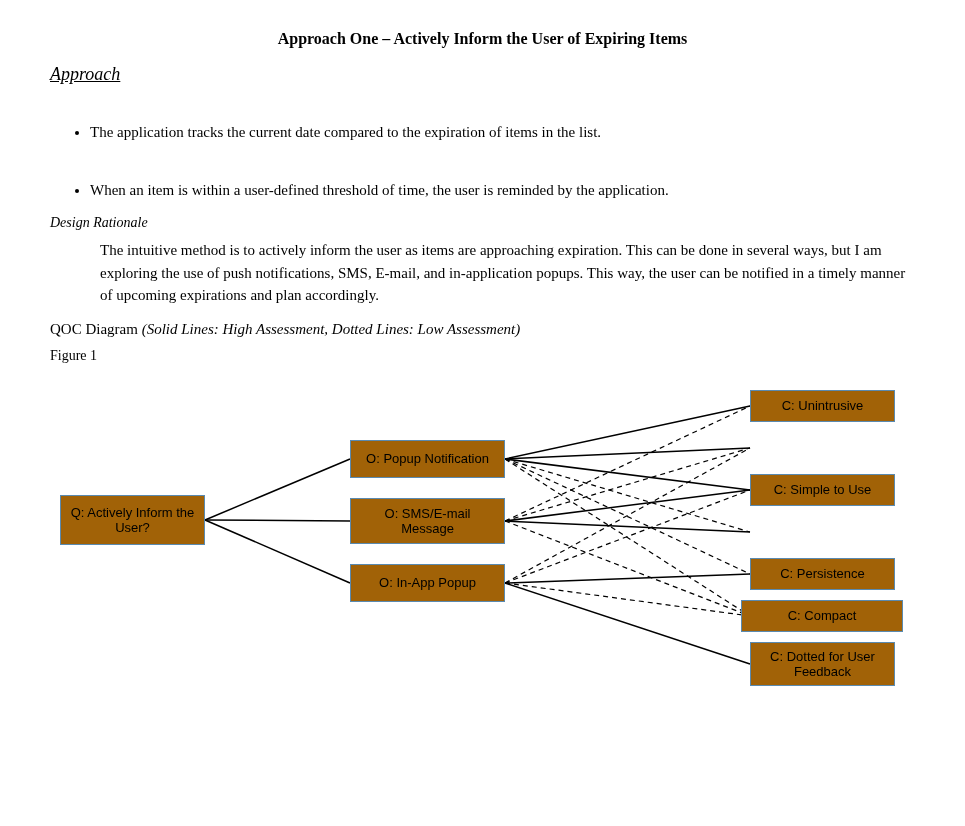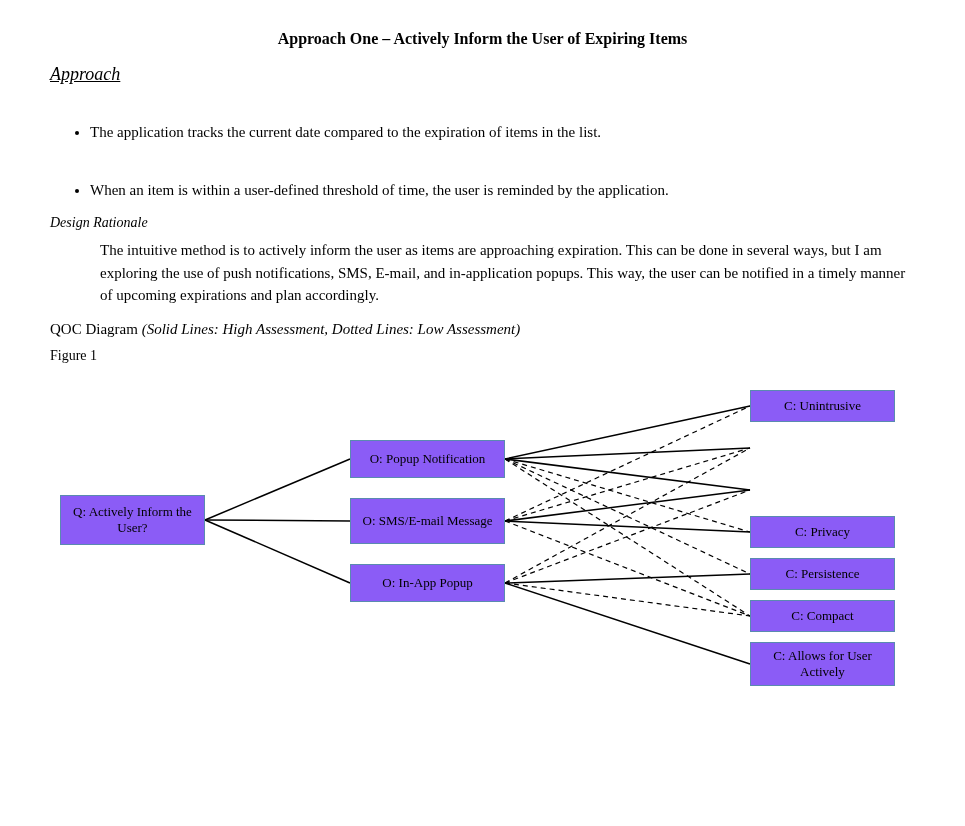--- a/index.html
+++ b/index.html
@@ -63,25 +63,25 @@
       margin-top: 10px;
     }
     svg.diagram-svg {
       position: absolute;
       top: 0; left: 0;
       width: 100%;
       height: 100%;
     }
     .qoc-box {
       position: absolute;
-      background: #8b5cf6;
+      background: #a16207;
       border: 1px solid #5a8ab0;
       padding: 5px 8px;
       font-size: 13px;
-      font-family: Liberation Serif, serif;
+      font-family: Liberation Sans, sans-serif;
       display: flex;
       align-items: center;
       justify-content: center;
       text-align: center;
     }
     
     .q-box {
       left: 10px;
       top: 115px;
       width: 145px;
@@ -105,21 +105,21 @@
       top: 184px;
       width: 155px;
       height: 38px;
     }
     
     .c1-box { right: 20px; top: 10px; width: 145px; height: 32px; }
     .c2-box { right: 20px; top: 52px; width: 145px; height: 32px; }
     .c3-box { right: 20px; top: 94px; width: 145px; height: 32px; }
     .c4-box { right: 20px; top: 136px; width: 145px; height: 32px; }
     .c5-box { right: 20px; top: 178px; width: 145px; height: 32px; }
-    .c6-box { right: 20px; top: 220px; width: 145px; height: 32px; }
+    .c6-box { right: 12px; top: 220px; width: 162px; height: 32px; }
     .c7-box { right: 20px; top: 262px; width: 145px; height: 44px; }
   </style>
 </head>
 <body>
 
 <div class="title">Approach One – Actively Inform the User of Expiring Items</div>
 
 <div class="approach-label">Approach</div>
 
 <ul class="approach-list">
@@ -180,17 +180,17 @@
     <line x1="455" y1="203" x2="700" y2="236" stroke="#000" stroke-width="1.2" stroke-dasharray="5,4"></line>
   </svg>
 
   <div class="qoc-box q-box">Q: Actively Inform the User?</div>
 
   <div class="qoc-box o1-box">O: Popup Notification</div>
   <div class="qoc-box o3-box">O: In-App Popup</div>
   <div class="qoc-box o2-box">O: SMS/E-mail Message</div>
 
   <div class="qoc-box c1-box">C: Unintrusive</div>
-  <div class="qoc-box c4-box">C: Privacy</div>
+  <div class="qoc-box c3-box">C: Simple to Use</div>
   <div class="qoc-box c5-box">C: Persistence</div>
   <div class="qoc-box c6-box">C: Compact</div>
-  <div class="qoc-box c7-box">C: Allows for User Actively</div>
+  <div class="qoc-box c7-box">C: Dotted for User Feedback</div>
 </div>
 
 </body></html>

